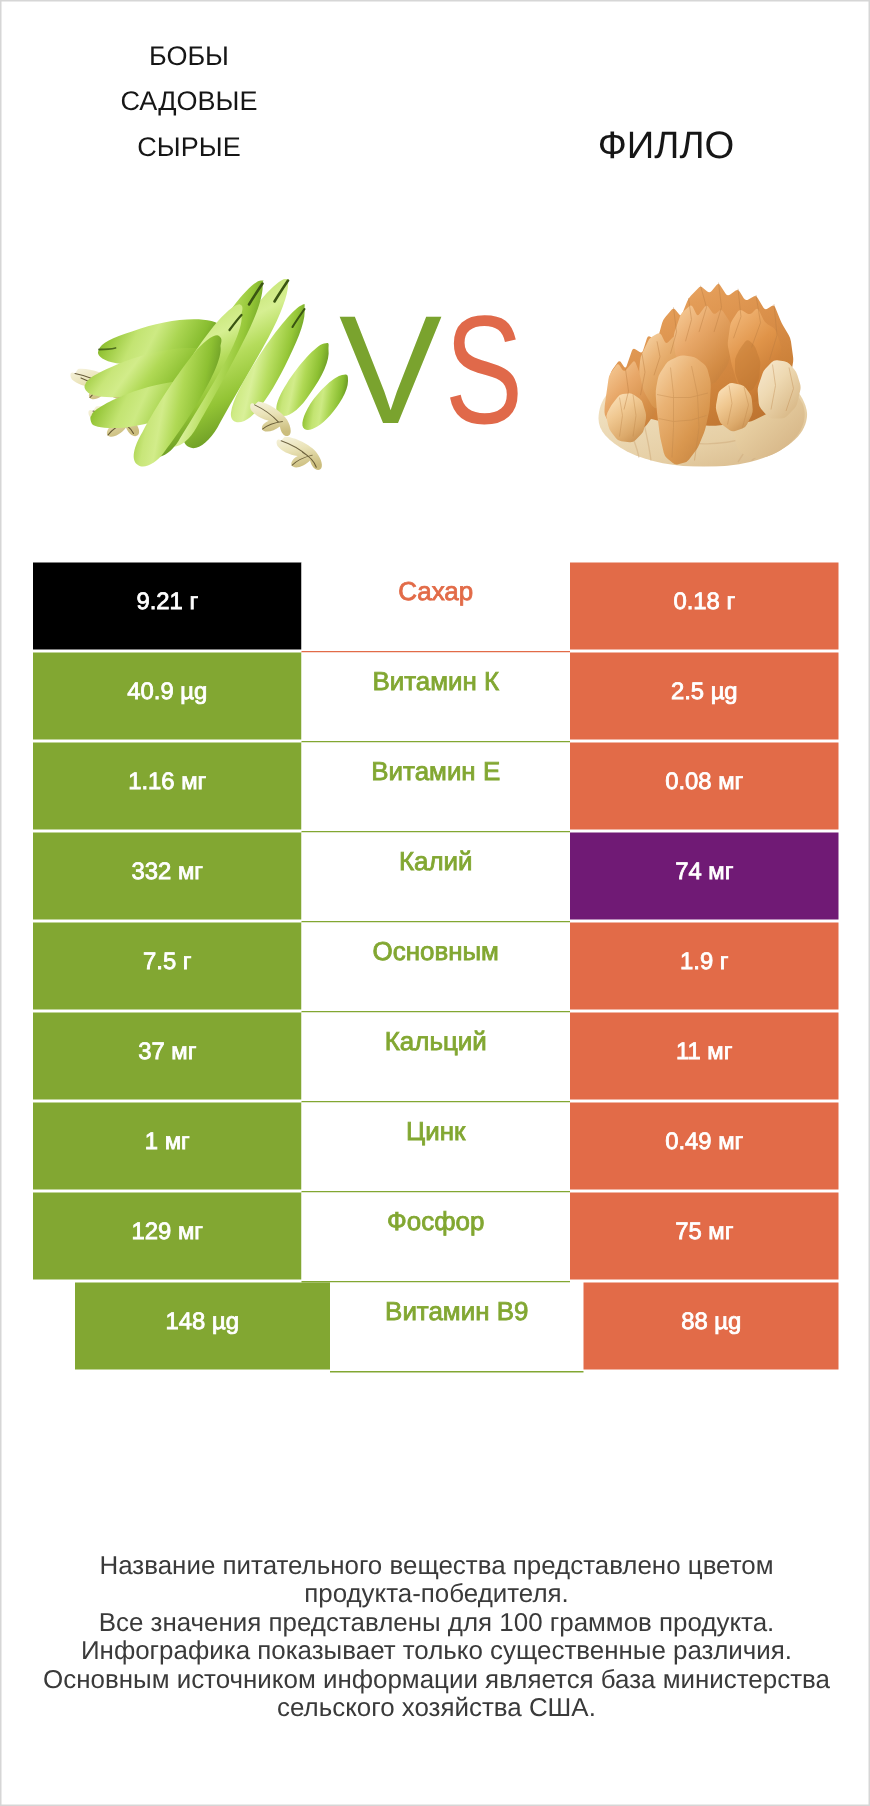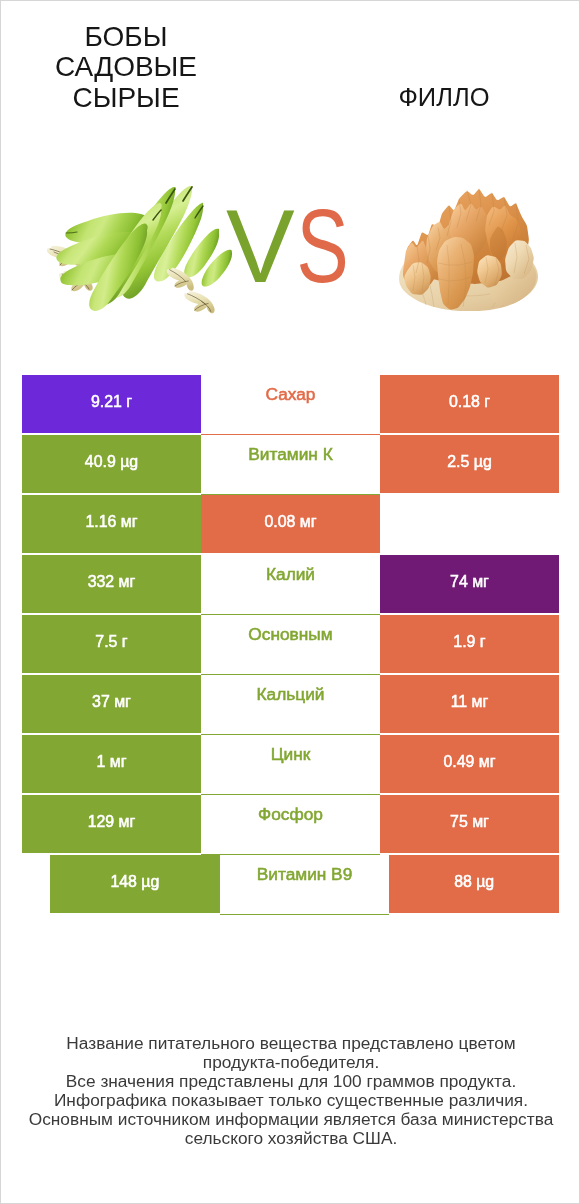--- a/index.html
+++ b/index.html
@@ -1,19 +1,19 @@
 <!DOCTYPE html>
 <html><head>
 <meta charset="utf-8">
 <style>
   html,body{margin:0;padding:0;}
   body{width:580px;height:1204px;background:#fff;font-family:"Liberation Sans",sans-serif;overflow:hidden;-webkit-font-smoothing:antialiased;}
   .page{position:relative;width:580px;height:1204px;background:#fff;box-sizing:border-box;border:1px solid #d6d6d6;}
 
-  .t-left{position:absolute;left:0;top:21px;width:250px;text-align:center;font-size:28px;line-height:30.3px;color:#161616;white-space:pre-line;}
+  .t-left{position:absolute;left:0;top:21px;width:250px;text-align:center;font-size:18px;line-height:30.3px;color:#161616;white-space:pre-line;}
   .t-right{position:absolute;left:318px;top:81px;width:250px;text-align:center;font-size:25.5px;line-height:30.3px;color:#161616;white-space:pre-line;}
 
   .beans{position:absolute;left:45px;top:185px;}
   .phyllo{position:absolute;left:396px;top:184px;}
 
   .vs{position:absolute;left:225px;top:194px;font-size:103px;font-weight:400;line-height:103px;letter-spacing:-6px;white-space:nowrap;}
   .vs .v{color:#7aa32e;}
   .vs .s{color:#e0694a;display:inline-block;transform:scaleX(0.76);}
 
   .table{position:absolute;left:21px;top:374px;width:537px;}
@@ -227,31 +227,32 @@
   <path d="M89 72 L91 84 L88 98"></path>
   <path d="M99 73 L102 85 L98 100"></path>
 </g>
 </svg>
   </div>
 
   <div class="vs"><span class="v">V</span><span class="s">S</span></div>
 
   <div class="table" id="tbl">
       <div class="row">
-        <div class="cell left" style="background:#6d28d9">9.21 г</div>
+        <div class="cell left" style="background:#000000">9.21 г</div>
         <div class="cell mid" style="color:#e26b48;-webkit-text-stroke:0.55px #e26b48;border-bottom:1px solid #e26b48">Сахар</div>
         <div class="cell right" style="background:#e26b48">0.18 г</div>
       </div>
       <div class="row">
         <div class="cell left" style="background:#82a732">40.9 µg</div>
         <div class="cell mid" style="color:#82a732;-webkit-text-stroke:0.55px #82a732;border-bottom:1px solid #82a732">Витамин К</div>
         <div class="cell right" style="background:#e26b48">2.5 µg</div>
       </div>
       <div class="row">
         <div class="cell left" style="background:#82a732">1.16 мг</div>
+        <div class="cell mid" style="color:#82a732;-webkit-text-stroke:0.55px #82a732;border-bottom:1px solid #82a732">Витамин Е</div>
         <div class="cell right" style="background:#e26b48">0.08 мг</div>
       </div>
       <div class="row">
         <div class="cell left" style="background:#82a732">332 мг</div>
         <div class="cell mid" style="color:#82a732;-webkit-text-stroke:0.55px #82a732;border-bottom:1px solid #82a732">Калий</div>
         <div class="cell right" style="background:#701a75">74 мг</div>
       </div>
       <div class="row">
         <div class="cell left" style="background:#82a732">7.5 г</div>
         <div class="cell mid" style="color:#82a732;-webkit-text-stroke:0.55px #82a732;border-bottom:1px solid #82a732">Основным</div>

